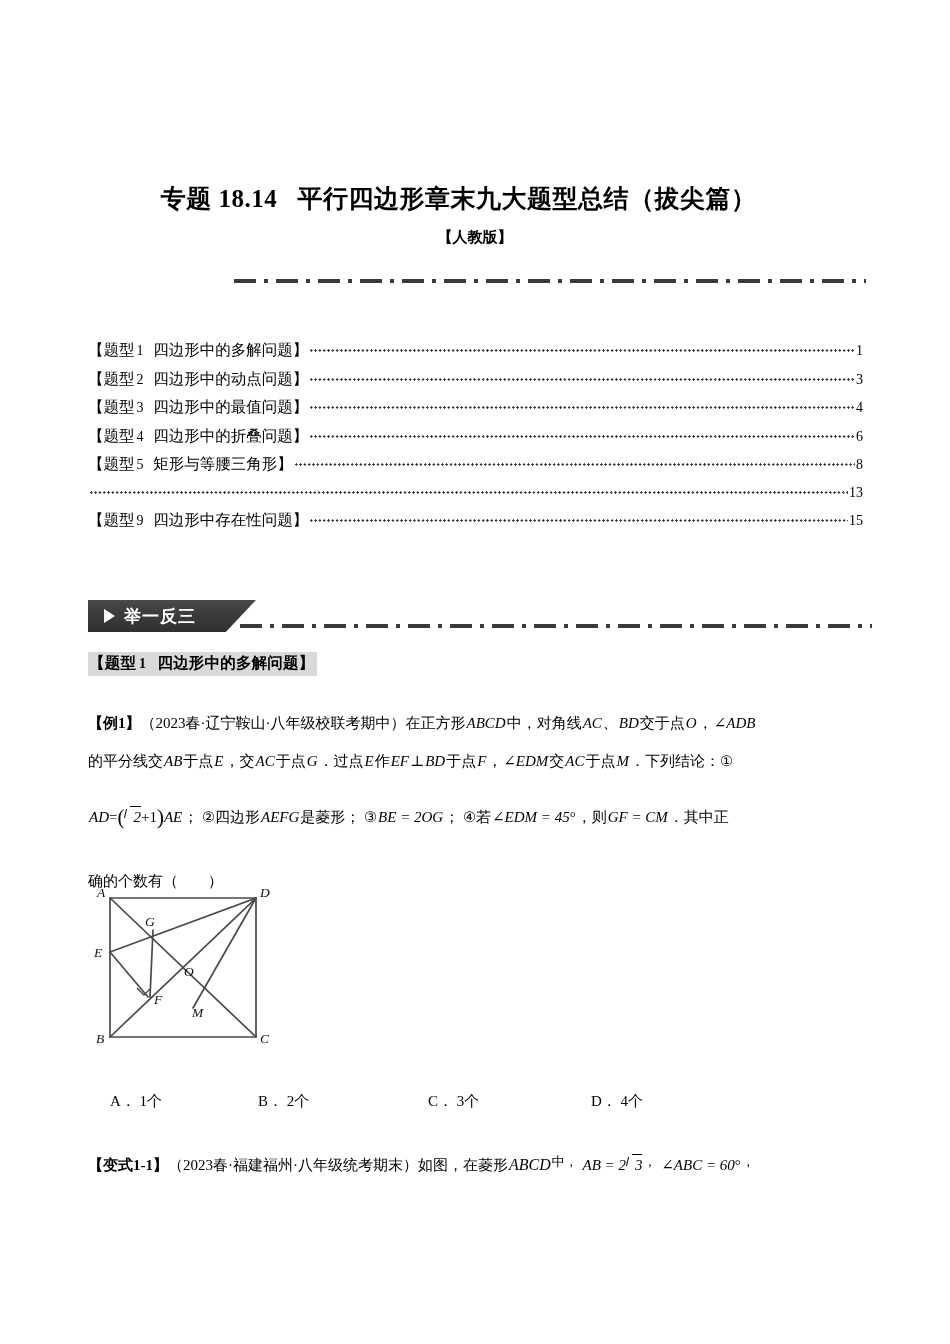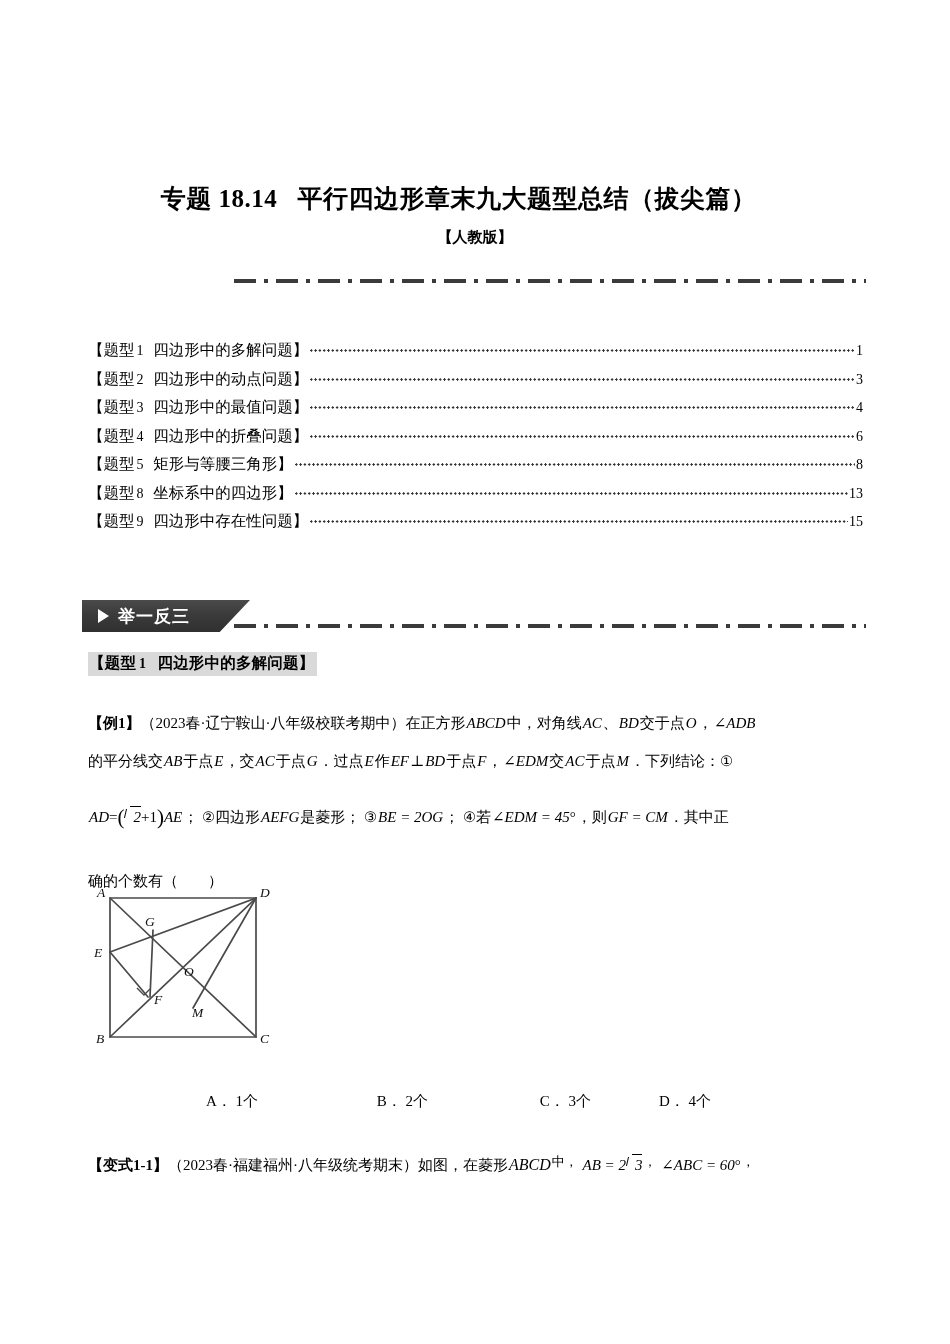--- a/index.html
+++ b/index.html
@@ -209,21 +209,21 @@
 
   
   .options {
     position: absolute;
     left: 110px;
     top: 1092px;
     width: 620px;
     font-size: 15px;
     display: flex;
   }
-  .opt { white-space: nowrap; text-align: right; }
+  .opt { white-space: nowrap; }
   .opt-a { width: 148px; }
   .opt-b { width: 170px; font-family: Liberation Serif, serif; }
   .opt-c { width: 163px; }
   .opt-d { width: 120px; }
 
   
   .line5 { top: 1128px; }
 </style>
 </head>
 <body>
@@ -268,34 +268,33 @@
 
     <div class="toc-row">
       <span class="toc-label"><span>【题型</span><span class="tnum">5</span><span>&nbsp;&nbsp;</span><span>矩形与等腰三角形】</span></span>
       <span class="toc-dots"></span>
       <span class="toc-page">8</span>
     </div>
 
 
 
     <div class="toc-row">
-      <span class="toc-label"><span>【题型</span><span class="tnum">8</span><span>&nbsp;&nbsp;</span><span>坐标系中的四边形】</span></span>
       <span class="toc-dots"></span>
       <span class="toc-page">13</span>
     </div>
 
     <div class="toc-row">
       <span class="toc-label"><span>【题型</span><span class="tnum">9</span><span>&nbsp;&nbsp;</span><span>四边形中存在性问题】</span></span>
       <span class="toc-dots"></span>
       <span class="toc-page">15</span>
     </div>
 
   </div>
 
-  <div class="banner-wrap" style="left:82px; top:600px; width:784px;">
+  <div class="banner-wrap" style="left:88px; top:600px; width:784px;">
     <div class="banner">
       <span class="play"></span>
       <span class="btext">举一反三</span>
     </div>
     <div class="banner-rule" style="left:152px; right:0;"></div>
   </div>
 
   <div class="type-header"><span>【题型</span><span class="tnum">1</span><span>&nbsp;&nbsp;</span><span>四边形中的多解问题】</span></div>
 
   <div class="body-block line1">

